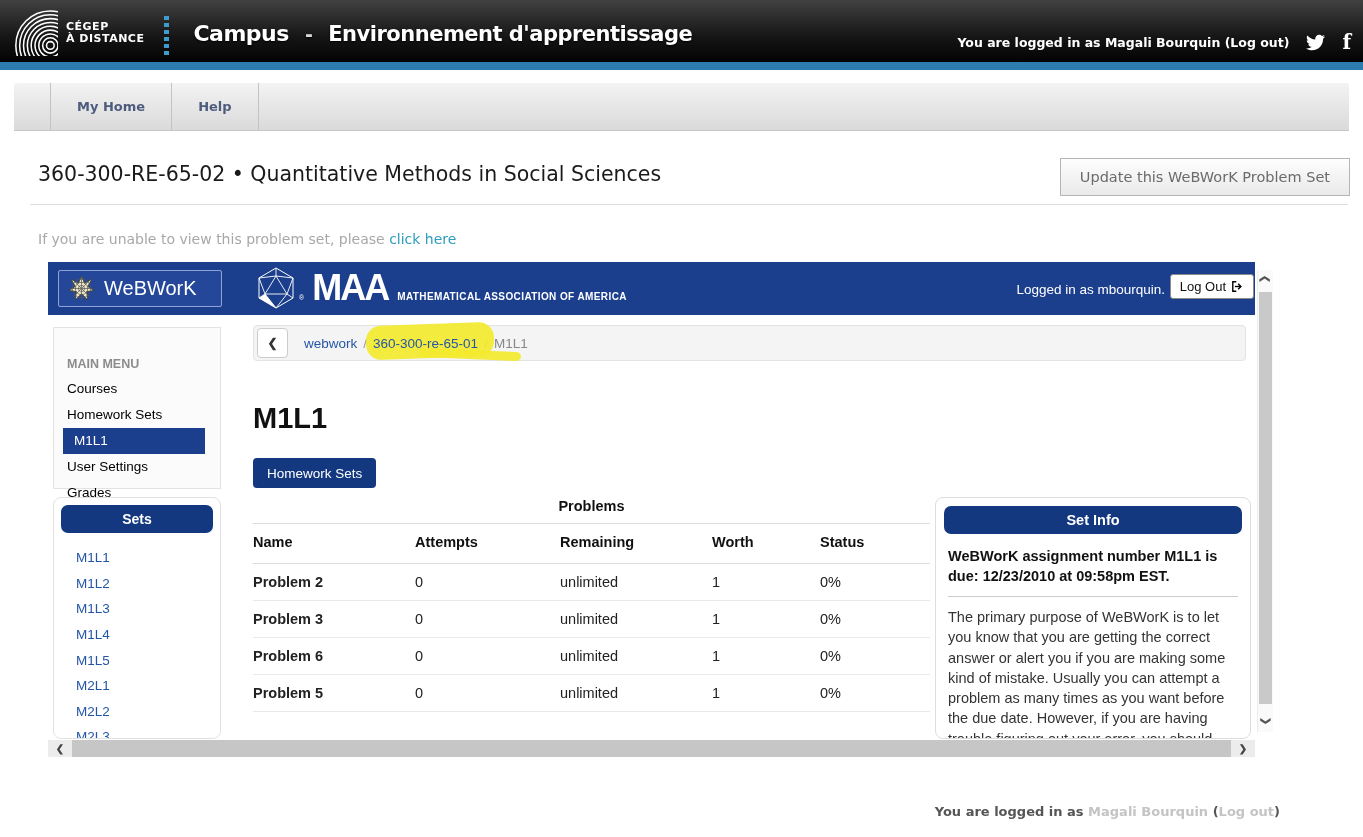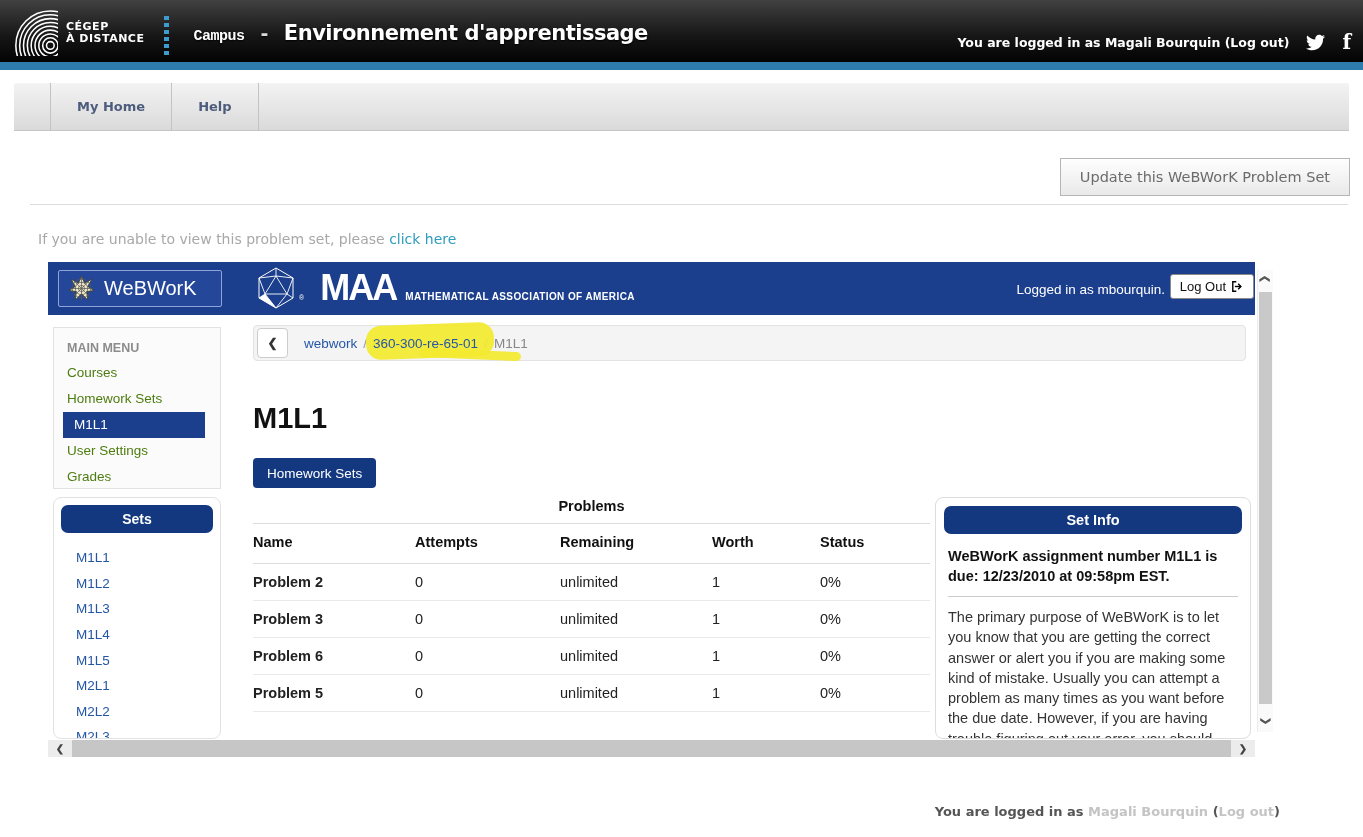--- a/index.html
+++ b/index.html
@@ -10,21 +10,21 @@
   .topbar { position:absolute; top:0; left:0; width:100%; height:66px;
     background:linear-gradient(180deg,#414141 0%,#161616 55%,#000 100%);
     display:flex; align-items:center; }
   .cegep-logo { display:flex; align-items:center; gap:8px; margin-left:12px; cursor:pointer; }
   .logo-arcs { width:46px; height:46px; }
   .logo-text { color:#fff; font-size:11px; font-weight:bold; line-height:12px; letter-spacing:.5px; }
   .dotted-sep { width:5px; height:42px; margin-left:20px; margin-top:8px;
     background:repeating-linear-gradient(180deg,#3d9bce 0 4px,transparent 4px 7px); }
   .brand { display:flex; align-items:baseline; gap:16px; margin-left:24px; color:#fff;
     font-weight:bold; text-shadow:0 1px 2px #000; letter-spacing:-.5px; }
-  .brand-campus { font-size:15px;font-family:Liberation Mono, monospace; }
+  .brand-campus { font-size:22px; }
   .brand-dash { font-size:19px; color:#d8d8d8; }
   .brand-env { font-size:21px; }
   .header-right { position:absolute; right:12px; top:30px; display:flex; align-items:center; gap:15px; }
   .header-login { color:#fff; font-size:12.5px; font-weight:bold; cursor:pointer; }
   .tw-icon svg { width:23px; height:19px; fill:#fff; display:block; cursor:pointer; }
   .fb-icon { color:#fff; font-size:20px; font-weight:bold; font-family:"DejaVu Serif",serif; cursor:pointer; }
 
   .bluebar { position:absolute; top:62px; left:0; width:100%; height:8px; background:#2e7cad; }
 
   
@@ -46,21 +46,21 @@
 
   
   .ww-frame { position:absolute; left:48px; top:262px; width:1207px; height:495px; background:#fff;
     font-family:"Liberation Sans",sans-serif; overflow:hidden; }
   .ww-header { position:absolute; top:0; left:0; width:100%; height:53px; background:#1b3e8d; }
   .ww-logo-box { position:absolute; left:10px; top:8px; width:164px; height:37px; background:#24479a;
     border:1px solid #8fa3d9; border-radius:2px; display:flex; align-items:center; gap:9px;
     padding-left:9px; cursor:pointer; }
   .ww-name { color:#fff; font-size:20px; }
   .maa-group { position:absolute; left:206px; top:4px; display:flex; align-items:center; cursor:pointer; }
-  .maa-acronym { color:#fff; font-size:36px; font-weight:bold; letter-spacing:-2px; margin-left:16px; }
+  .maa-acronym { color:#fff; font-size:36px; font-weight:bold; letter-spacing:-2px; margin-left:8px; }
   .maa-reg { color:#fff; font-size:7px; align-self:flex-end; margin:0 0 9px 1px; }
   .maa-name { color:#fff; font-size:10px; font-weight:bold; margin-left:9px; margin-top:17px; letter-spacing:.4px; }
   .ww-login { position:absolute; right:90px; top:20px; color:#fff; font-size:13.5px; }
   .ww-logout { position:absolute; right:1px; top:12px; height:25px; padding:0 9px; background:#fff;
     border:1px solid #8a8a8a; border-radius:3px; font-size:13px; color:#111; display:flex;
     align-items:center; gap:5px; cursor:pointer; font-family:inherit; }
 
   
   .breadcrumb { position:absolute; left:205px; top:63px; width:993px; height:36px; background:#f4f4f4;
     border:1px solid #e3e3e3; border-radius:4px; display:flex; align-items:center; font-size:13.5px; }
@@ -72,23 +72,23 @@
   .bc-sep { color:#999; }
   .bc-current { color:#888; }
   .hl-wrap { position:relative; display:inline-block; cursor:pointer; }
   .hl-text { position:relative; z-index:2; color:#2456a6; }
   .hl-blob { position:absolute; background:#f3e92f; z-index:1; pointer-events:none; opacity:.92; }
   .hl-main { left:-7px; top:-12px; width:128px; height:34px; border-radius:15px; transform:rotate(-2deg); }
   .hl-tail { left:46px; top:14px; width:102px; height:9px; border-radius:5px; transform:rotate(2.5deg); }
 
   
   .menu-panel { position:absolute; left:5px; top:65px; width:168px; height:162px; background:#fbfbfb;
-    border:1px solid #e2e2e2; padding-top:8px; }
+    border:1px solid #e2e2e2; padding-top:24px; }
   .menu-title { height:24px; line-height:24px; padding-left:13px; font-size:12.5px; font-weight:bold; color:#8c8c8c; }
-  .menu-item { height:26px; line-height:26px; padding-left:13px; font-size:13.5px; color:#4d7c0f; cursor:pointer; }
+  .menu-item { height:26px; line-height:26px; padding-left:13px; font-size:13.5px; color:#000000; cursor:pointer; }
   .menu-item.active { margin-left:9px; margin-right:15px; background:#1b3e8d; color:#fff; padding-left:11px; }
 
   .sets-panel { position:absolute; left:5px; top:235px; width:168px; height:242px; background:#fff;
     border:1px solid #e2e2e2; border-radius:8px; overflow:hidden; }
   .sets-pill { margin:7px 7px 0; height:28px; background:#14387f; border-radius:7px; color:#fff;
     font-weight:bold; font-size:14px; display:flex; align-items:center; justify-content:center; }
   .sets-list { margin-top:12px; list-style:none; }
   .set-item { height:25.6px; display:flex; align-items:center; padding-left:22px; font-size:13.5px;
     color:#2456a6; cursor:pointer; }
 
@@ -174,20 +174,21 @@
       <span class="fb-icon">f</span>
     </div>
   </header>
   <div class="bluebar"></div>
 
   <nav class="tabbar">
     <div class="tab">My Home</div>
     <div class="tab">Help</div>
   </nav>
 
+  <h1 class="page-title">360-300-RE-65-02 • Quantitative Methods in Social Sciences</h1>
   <button class="update-btn">Update this WeBWorK Problem Set</button>
   <div class="title-divider"></div>
   <div class="notice">
     <span>If you are unable to view this problem set, please</span>
     <a>click here</a>
   </div>
 
   <section class="ww-frame">
 
     <div class="ww-header">

